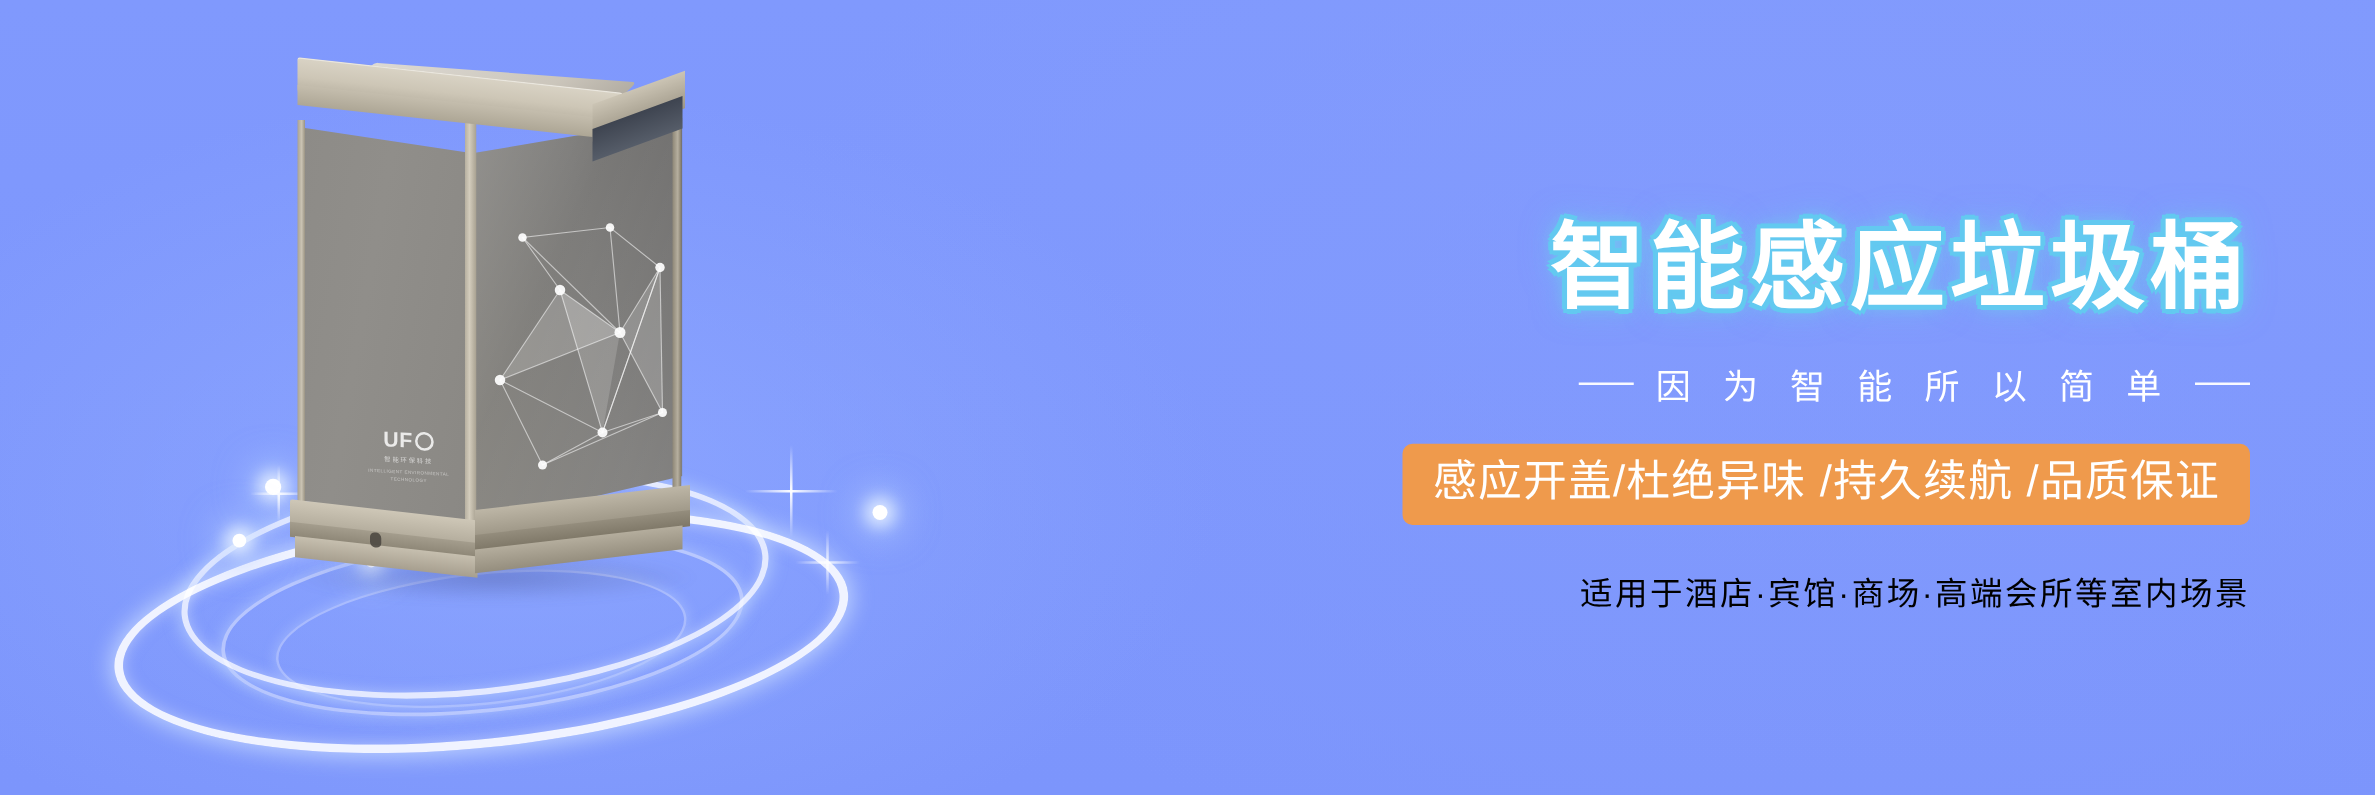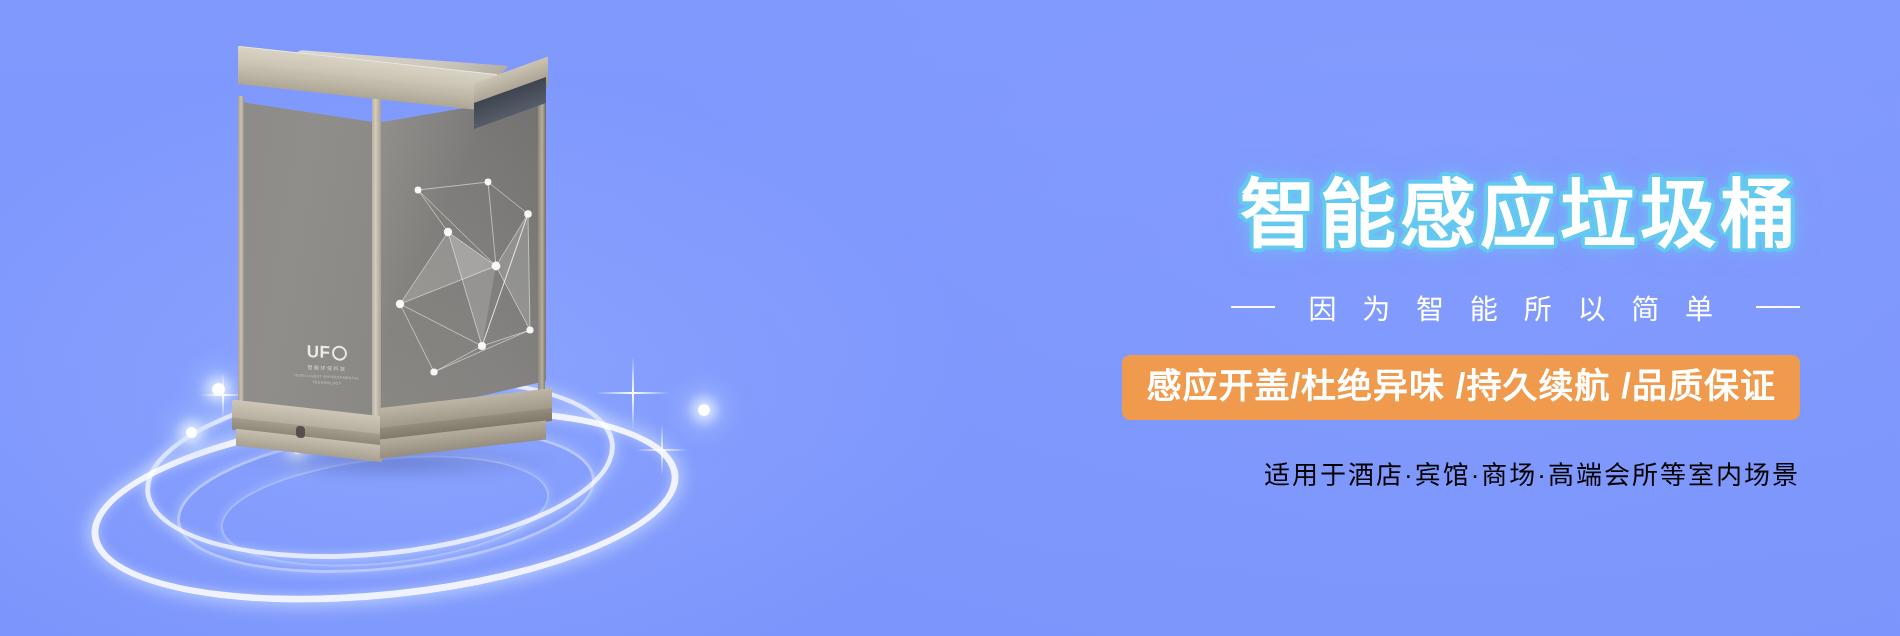--- a/index.html
+++ b/index.html
@@ -343,21 +343,21 @@
       -3px -3px 0 #63c9f0, 3px -3px 0 #63c9f0, -3px 3px 0 #63c9f0, 3px 3px 0 #63c9f0,
       0 -4px 0 #63c9f0, 0 4px 0 #63c9f0, -4px 0 0 #63c9f0, 4px 0 0 #63c9f0,
       0 0 14px rgba(110,205,240,0.95),
       0 0 26px rgba(110,205,240,0.6);
     white-space: nowrap;
   }
 
   .subline {
     display: flex;
     align-items: center;
-    gap: 34px;
+    gap: 18px;
     margin-top: 34px;
     color: #ffffff;
   }
   .rule {
     width: 44px;
     height: 2px;
     background: #ffffff;
     opacity: .95;
     flex: 0 0 auto;
   }
@@ -366,21 +366,21 @@
     letter-spacing: 9px;
     white-space: nowrap;
     font-weight: 400;
   }
 
   .badge {
     margin-top: 28px;
     background: #ef9a4c;
     color: #ffffff;
     font-size: 35px;
-    font-weight: 700;
+    font-weight: 400;
     letter-spacing: 1px;
     padding: 11px 24px 14px 24px;
     border-radius: 8px;
     white-space: nowrap;
     line-height: 1.15;
   }
 
   .caption {
     margin-top: 34px;
     color: #000000;

